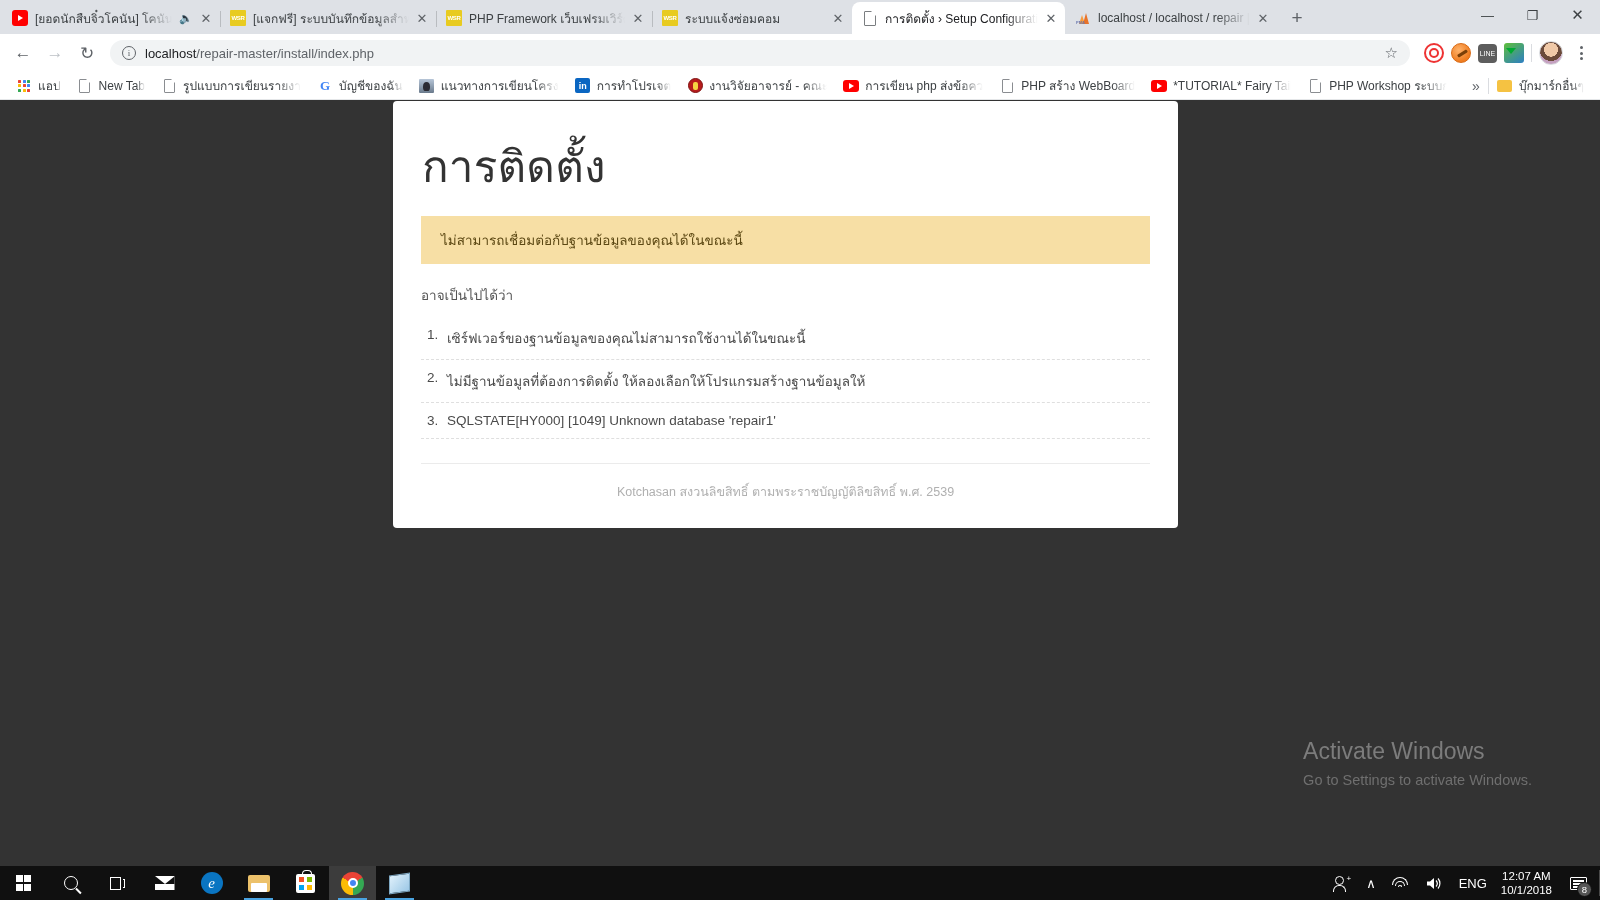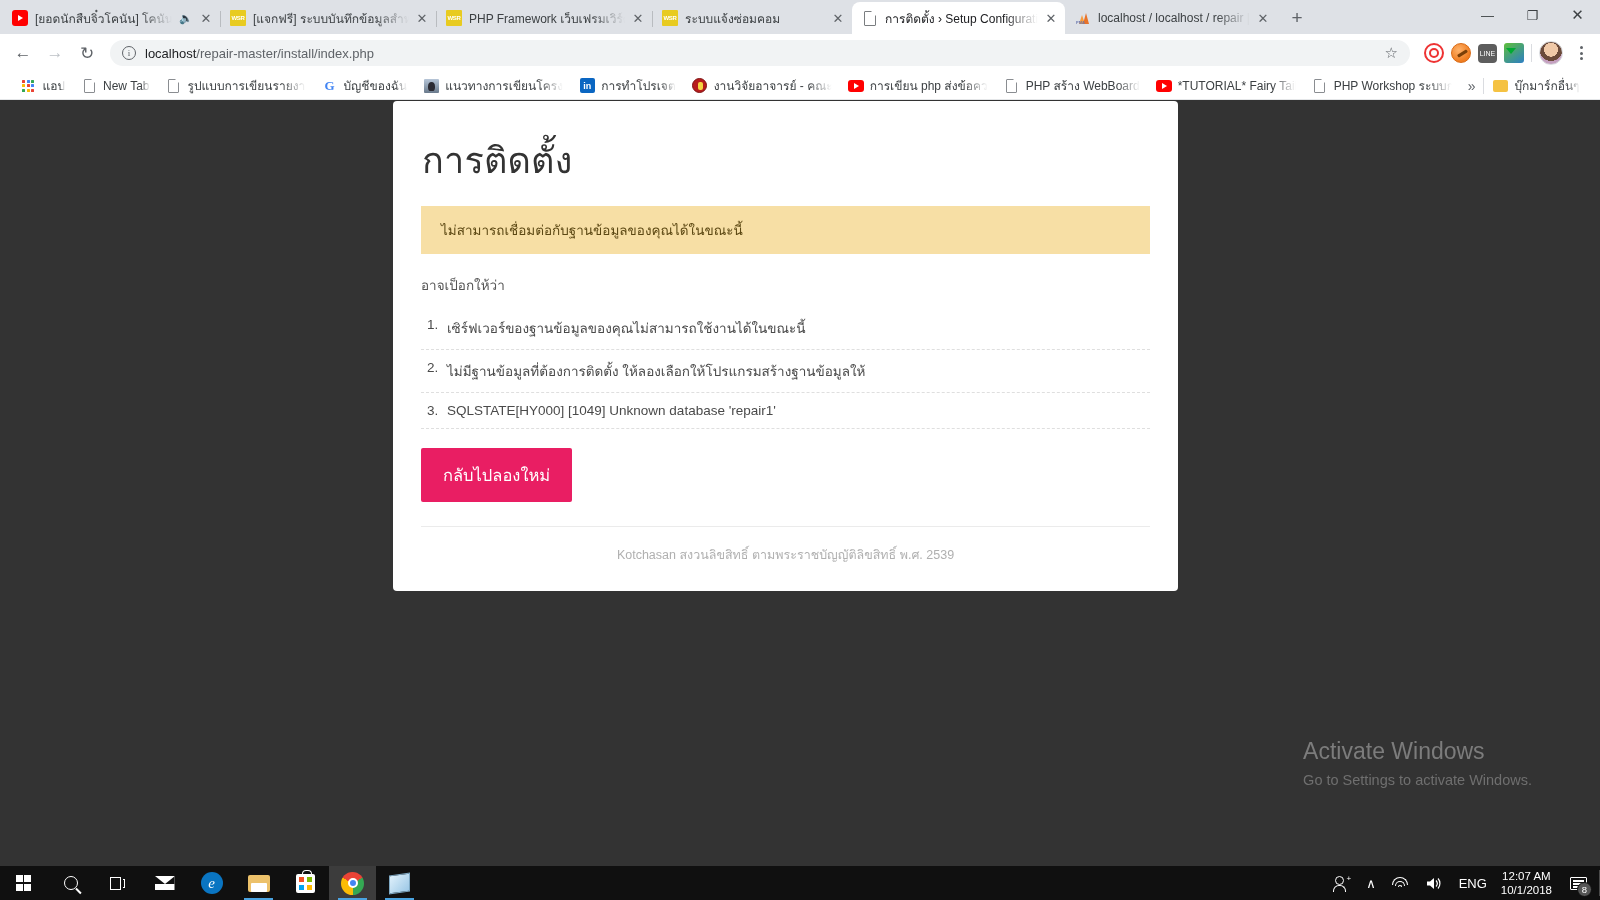--- a/index.html
+++ b/index.html
@@ -104,23 +104,22 @@
   .ext-sep { width:1px; height:18px; background:#dadce0; }
   .avatar { width:24px;height:24px;border-radius:50%;flex:0 0 24px;
     background: radial-gradient(circle at 50% 35%, #f0c9a8 0 38%, #6b4a3a 39% 62%, #c5a0c0 63%);
     border: 1px solid #dadce0; }
   .menu-dots { width:22px; display:flex; flex-direction:column; align-items:center; gap:2.5px; }
   .menu-dots i { width:3px;height:3px;border-radius:50%;background:#5f6368;display:block; }
 
   
   .bookmarks {
     height: 28px; background:#ffffff; border-bottom:1px solid #e4e6e8;
-    display:flex; align-items:center; padding:0 24px; gap:0; font-size:12px; color:#3c4043;
+    display:flex; align-items:center; padding:0 8px; gap:0; font-size:12px; color:#3c4043;
     overflow: hidden;
-    justify-content: center;
   }
   .bm { display:flex; align-items:center; gap:6px; padding: 2px 8px; white-space: nowrap; flex: 0 0 auto; }
   .bm-label { max-width: 118px; overflow:hidden; text-overflow: clip;
     -webkit-mask-image: linear-gradient(to right,#000 80%,transparent 100%);
             mask-image: linear-gradient(to right,#000 80%,transparent 100%);}
   .bmi { width:16px;height:16px;flex:0 0 16px;display:flex;align-items:center;justify-content:center;font-size:9px;}
   .ic-apps { display:grid; grid-template-columns:repeat(3,3px); grid-template-rows:repeat(3,3px); gap:1.5px; }
   .ic-apps i { width:3px;height:3px;display:block;border-radius:.5px; }
   .ic-doc { width:11px;height:14px;border:1.2px solid #8a8d91;border-radius:1px;background:#fff;position:relative;}
   .ic-doc::before{content:"";position:absolute;right:-1px;top:-1px;border-left:4px solid transparent;border-top:4px solid #fff;}
@@ -137,21 +136,21 @@
   .bm-sep { width:1px;height:16px;background:#dadce0; flex:0 0 1px; }
   .ic-folder { width:15px;height:12px;background:#f5c242;border-radius:2px; }
 
   
   .viewport { height: 766px; background: #333333; position: relative; overflow: hidden; }
   .card {
     position: absolute; left: 393px; top: 1px; width: 785px;
     background:#fff; border-radius: 4px; padding: 36px 28px 26px 28px;
   }
   .k-title {
-    font-size: 36px; font-weight: normal; color: #333333; line-height: 1.35;
+    font-size: 44px; font-weight: normal; color: #333333; line-height: 1.35;
     padding-left: 1px; letter-spacing: .2px;
   }
   .k-sub {
     font-size: 19px; color: #9a9a9a; font-weight: normal;
     margin-top: 30px; padding-bottom: 18px; border-bottom: 1px solid #ebebeb;
   }
   .alert {
     background: #f7dfa5; color: #5c4813; font-size: 13.5px;
     padding: 13px 20px; margin-top: 20px;
   }
@@ -398,30 +397,29 @@
     </div>
   </div>
 
   <div class="viewport">
 
     <div class="card">
       <h1 class="k-title">การติดตั้ง</h1>
 
       <div class="alert">ไม่สามารถเชื่อมต่อกับฐานข้อมูลของคุณได้ในขณะนี้</div>
 
-      <div class="lead">อาจเป็อกให้ว่า</div>
+      <div class="lead">อาจเป็นไปได้ว่า</div>
 
       <ol class="reasons">
         <li>เซิร์ฟเวอร์ของฐานข้อมูลของคุณไม่สามารถใช้งานได้ในขณะนี้</li>
         <li>ไม่มีฐานข้อมูลที่ต้องการติดตั้ง ให้ลองเลือกให้โปรแกรมสร้างฐานข้อมูลให้</li>
         <li>SQLSTATE[HY000] [1049] Unknown database 'repair1'</li>
       </ol>
 
 
-      <button class="btn-retry">กลับไปลองใหม่</button>
 
       <div class="card-foot">Kotchasan สงวนลิขสิทธิ์ ตามพระราชบัญญัติลิขสิทธิ์ พ.ศ. 2539</div>
     </div>
 
     <div class="watermark">
       <div class="wm1">Activate Windows</div>
       <div class="wm2">Go to Settings to activate Windows.</div>
     </div>
 
   </div>

